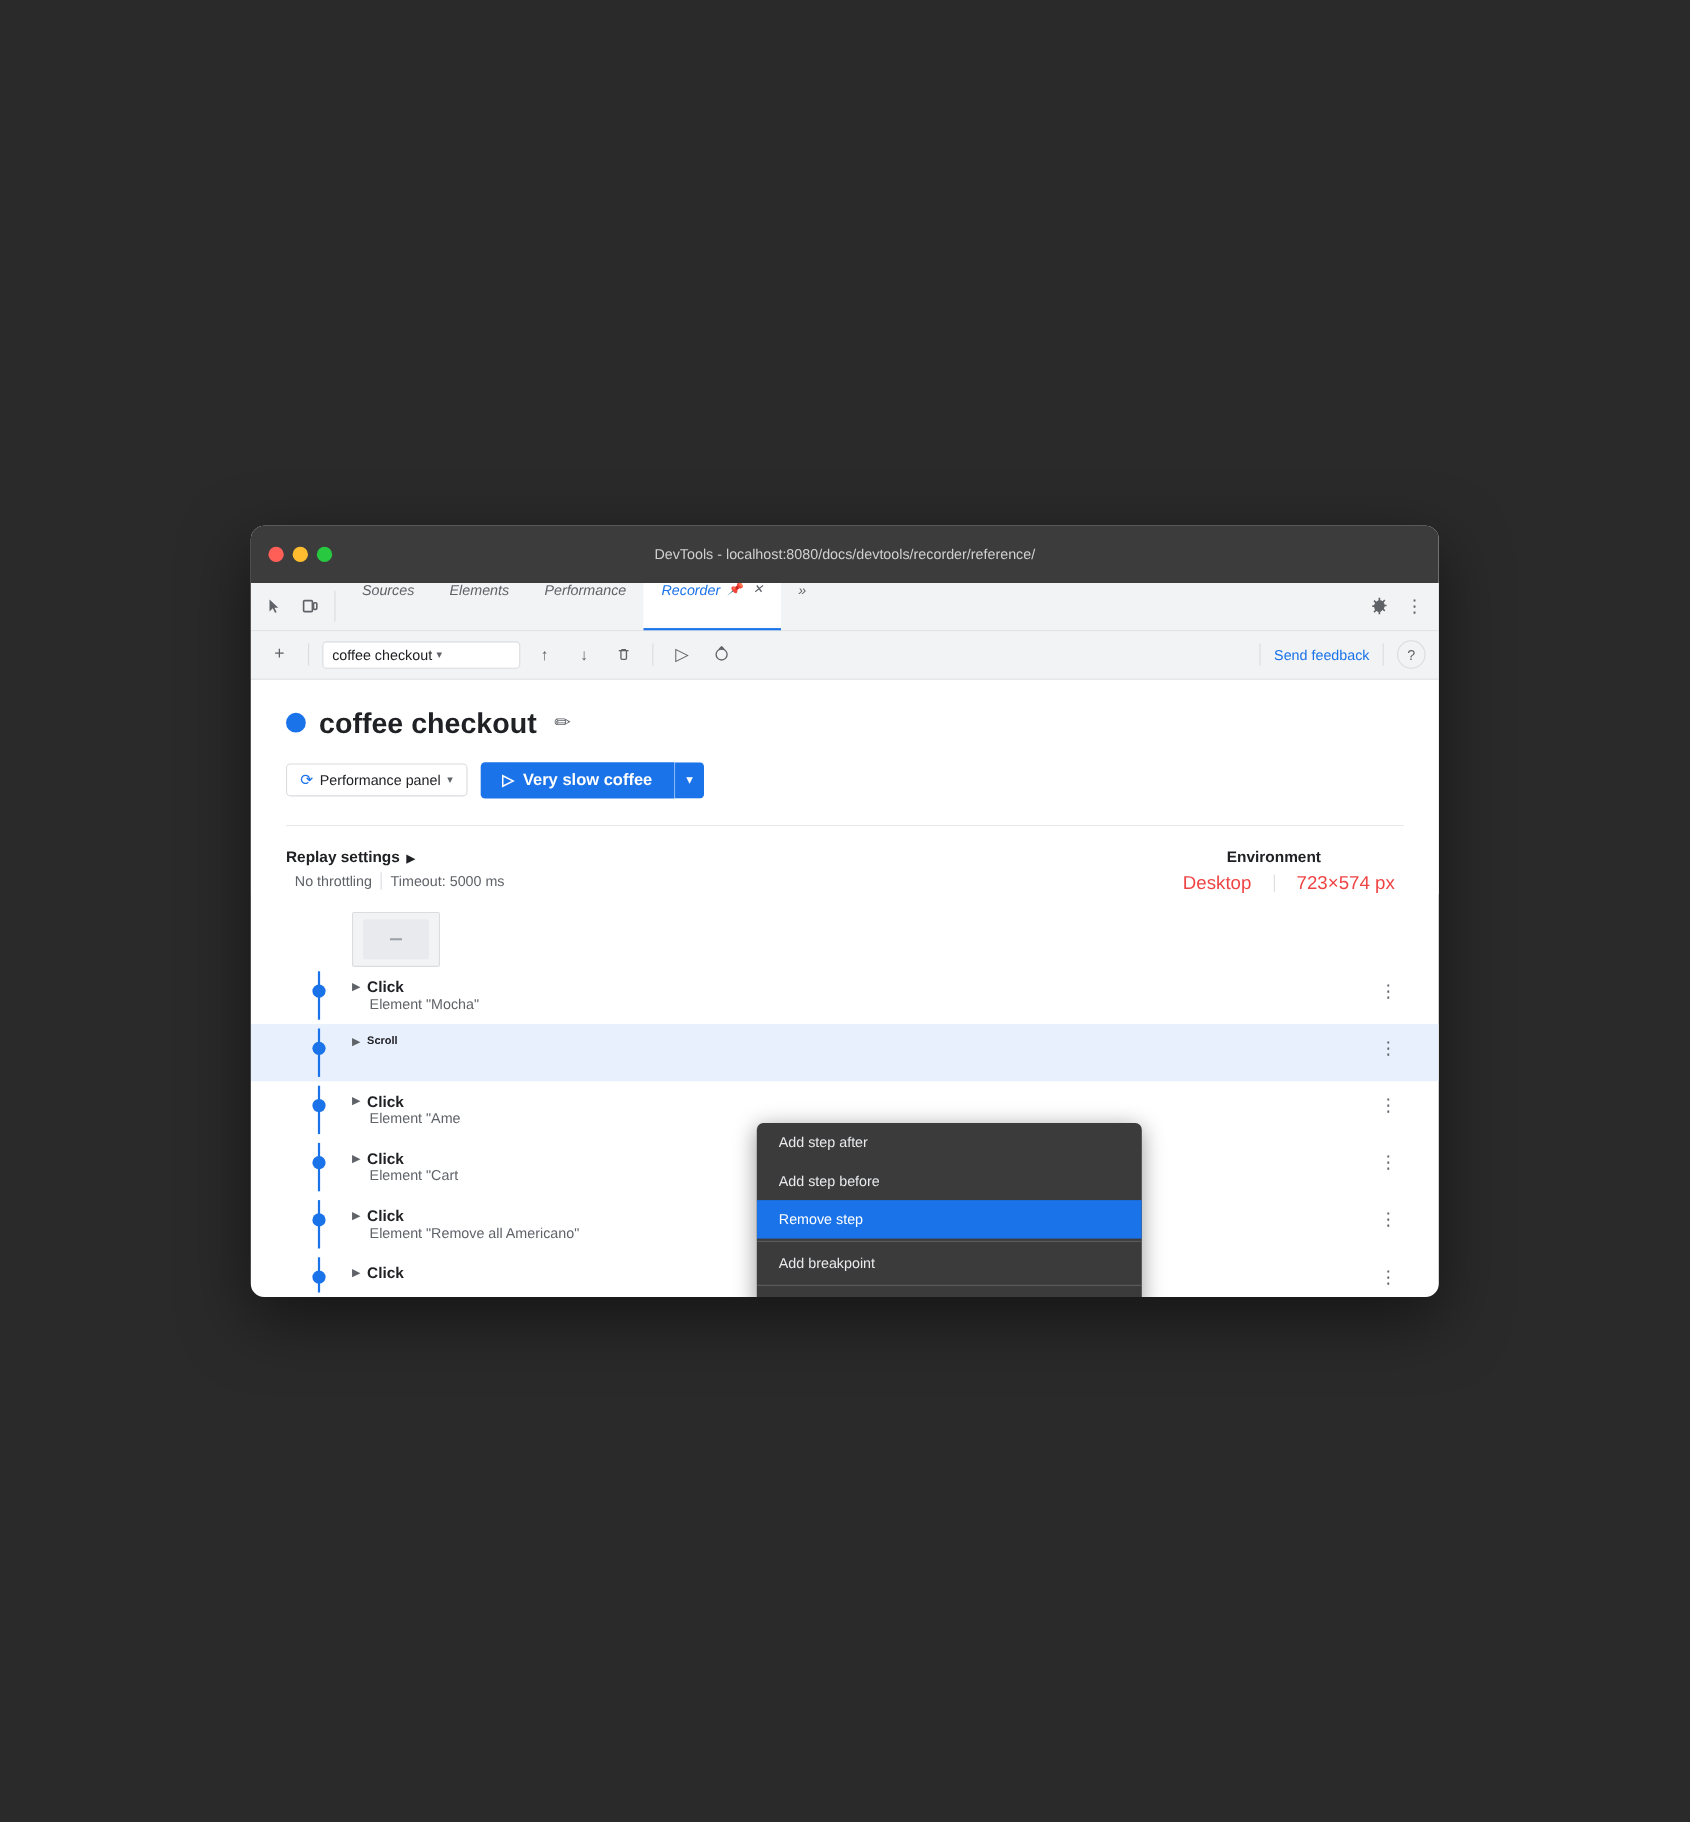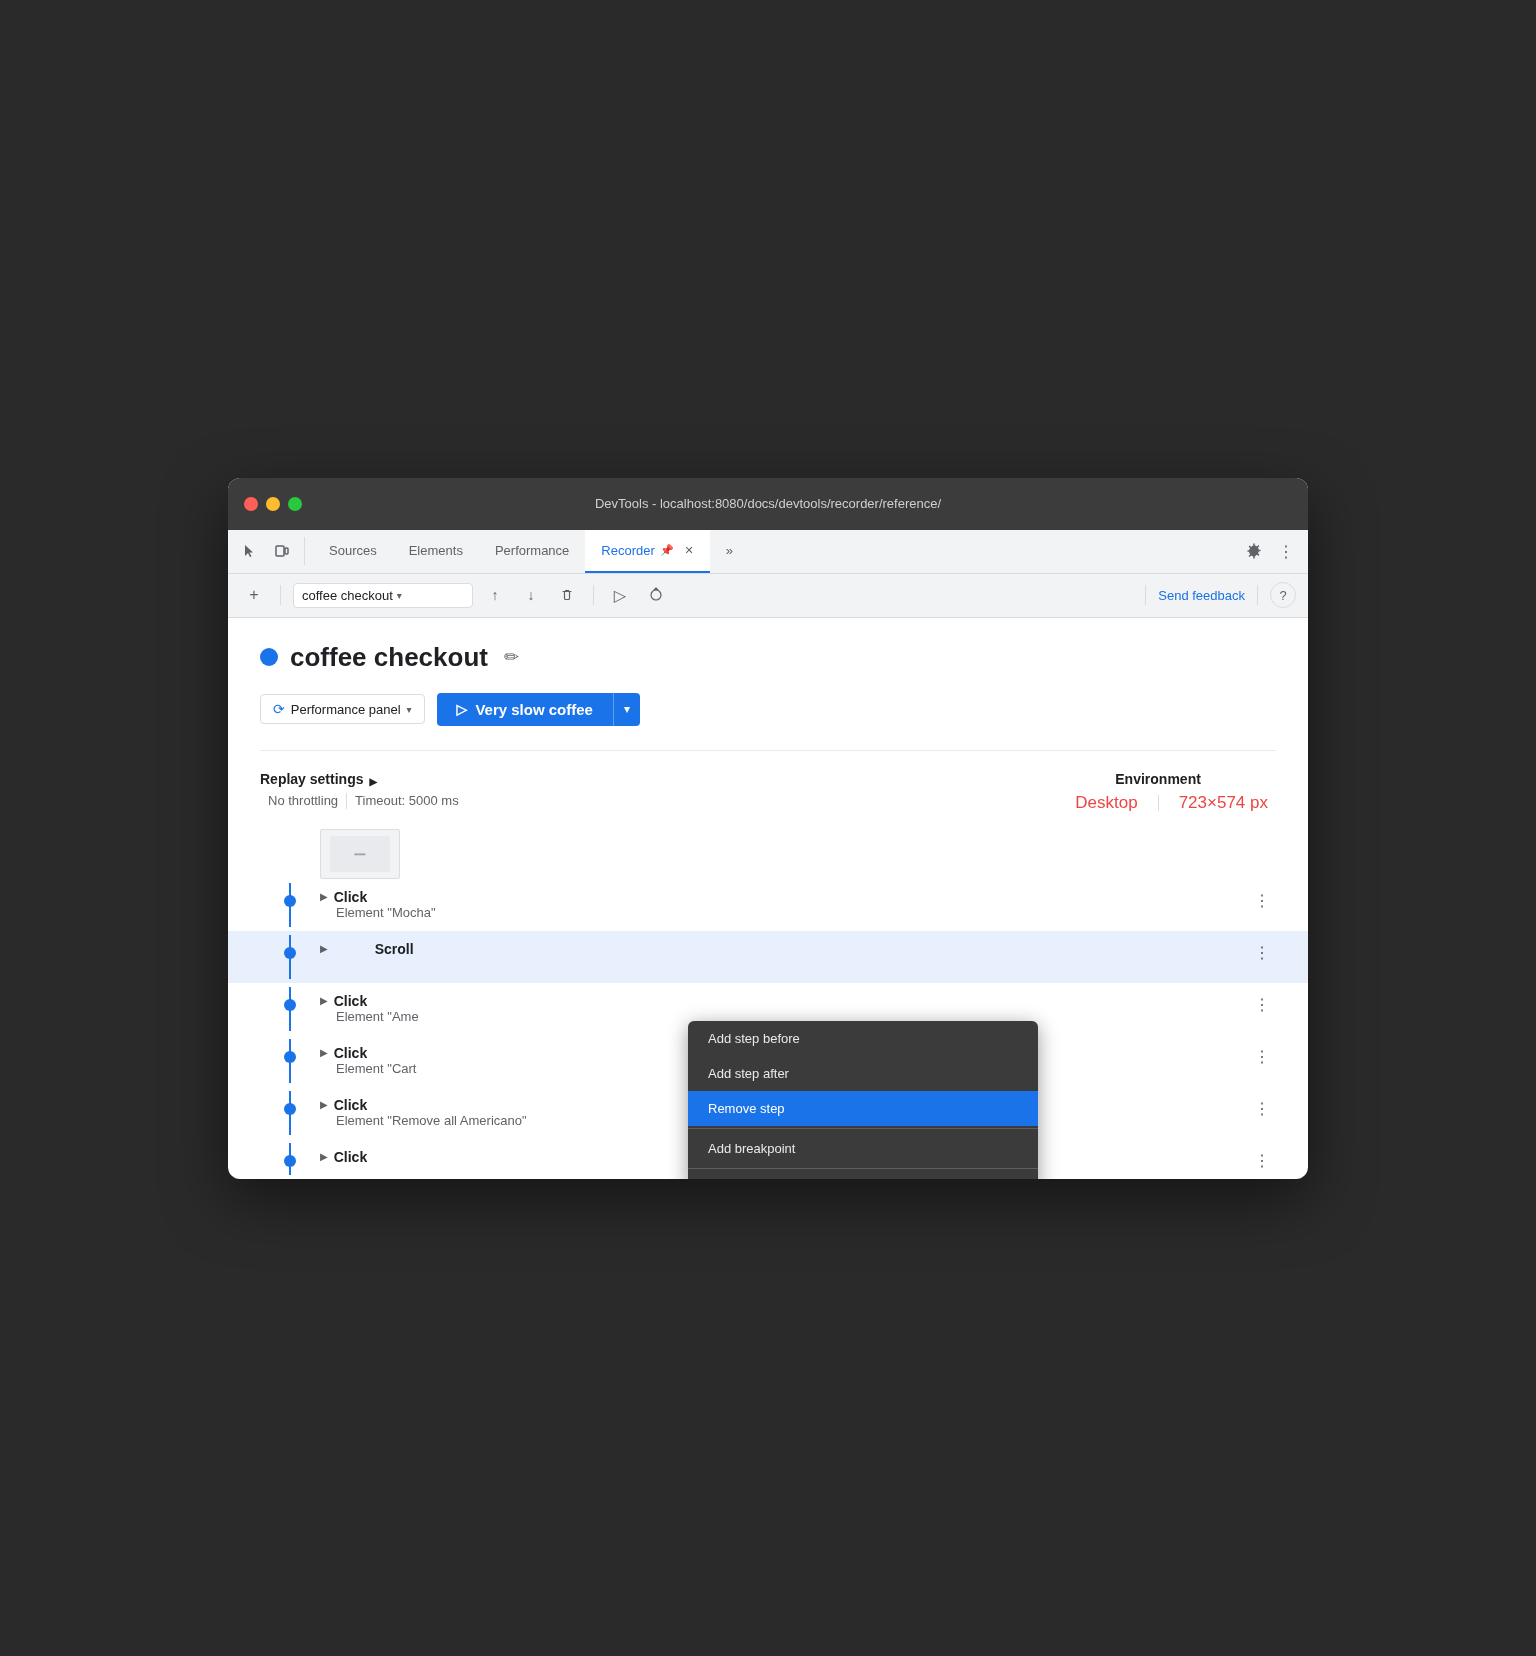--- a/index.html
+++ b/index.html
@@ -78,27 +78,28 @@
     .tabs-list {
       display: flex;
       align-items: center;
       flex: 1;
       gap: 0;
     }
     .tab {
       padding: 0 16px;
       height: 44px;
       display: flex;
-      align-items: center;
+      align-items: flex-start;
       font-size: 13px;
       color: #5f6368;
       cursor: pointer;
       border-bottom: 2px solid transparent;
       white-space: nowrap;
       gap: 6px;
+      font-style: italic;
     }
     .tab.active {
       color: #1a73e8;
       border-bottom: 2px solid #1a73e8;
       background: #fff;
     }
     .tab-close {
       font-size: 11px;
       color: #5f6368;
       margin-left: 4px;
@@ -555,32 +556,32 @@
     </div>
 
     <div style="display:flex; align-items:flex-start; padding: 4px 32px 4px 32px; min-height:52px; background:#e8f0fe;">
       <div style="width:60px; flex-shrink:0; position:relative; display:flex; justify-content:center; align-self:stretch;">
         <div style="position:absolute; left:50%; top:0; bottom:0; width:2px; background:#1a73e8; transform:translateX(-50%);"></div>
         <div style="width:12px; height:12px; border-radius:50%; background:#1a73e8; position:relative; z-index:1; margin-top:12px; flex-shrink:0;"></div>
       </div>
       <div style="flex:1; padding: 6px 0;">
         <div style="display:flex; align-items:center; gap:6px;">
           <span style="font-size:10px; color:#5f6368;">▶</span>
-          <span style="font-size:14px; font-weight:600; color:#202124;margin-left:41px;">Scroll</span>
+          <span style="font-size:10px; font-weight:600; color:#202124;">Scroll</span>
         </div>
       </div>
       <div class="step-menu-btn">⋮</div>
     </div>
 
     <div class="context-menu">
       <div class="context-menu-item">
+        <span>Add step after</span>
+      </div>
+      <div class="context-menu-item">
         <span>Add step before</span>
-      </div>
-      <div class="context-menu-item">
-        <span>Add step after</span>
       </div>
       <div class="context-menu-item active">
         <span>Remove step</span>
       </div>
       <div class="context-menu-divider"></div>
       <div class="context-menu-item">
         <span>Add breakpoint</span>
       </div>
       <div class="context-menu-divider"></div>
       <div class="context-menu-item">

